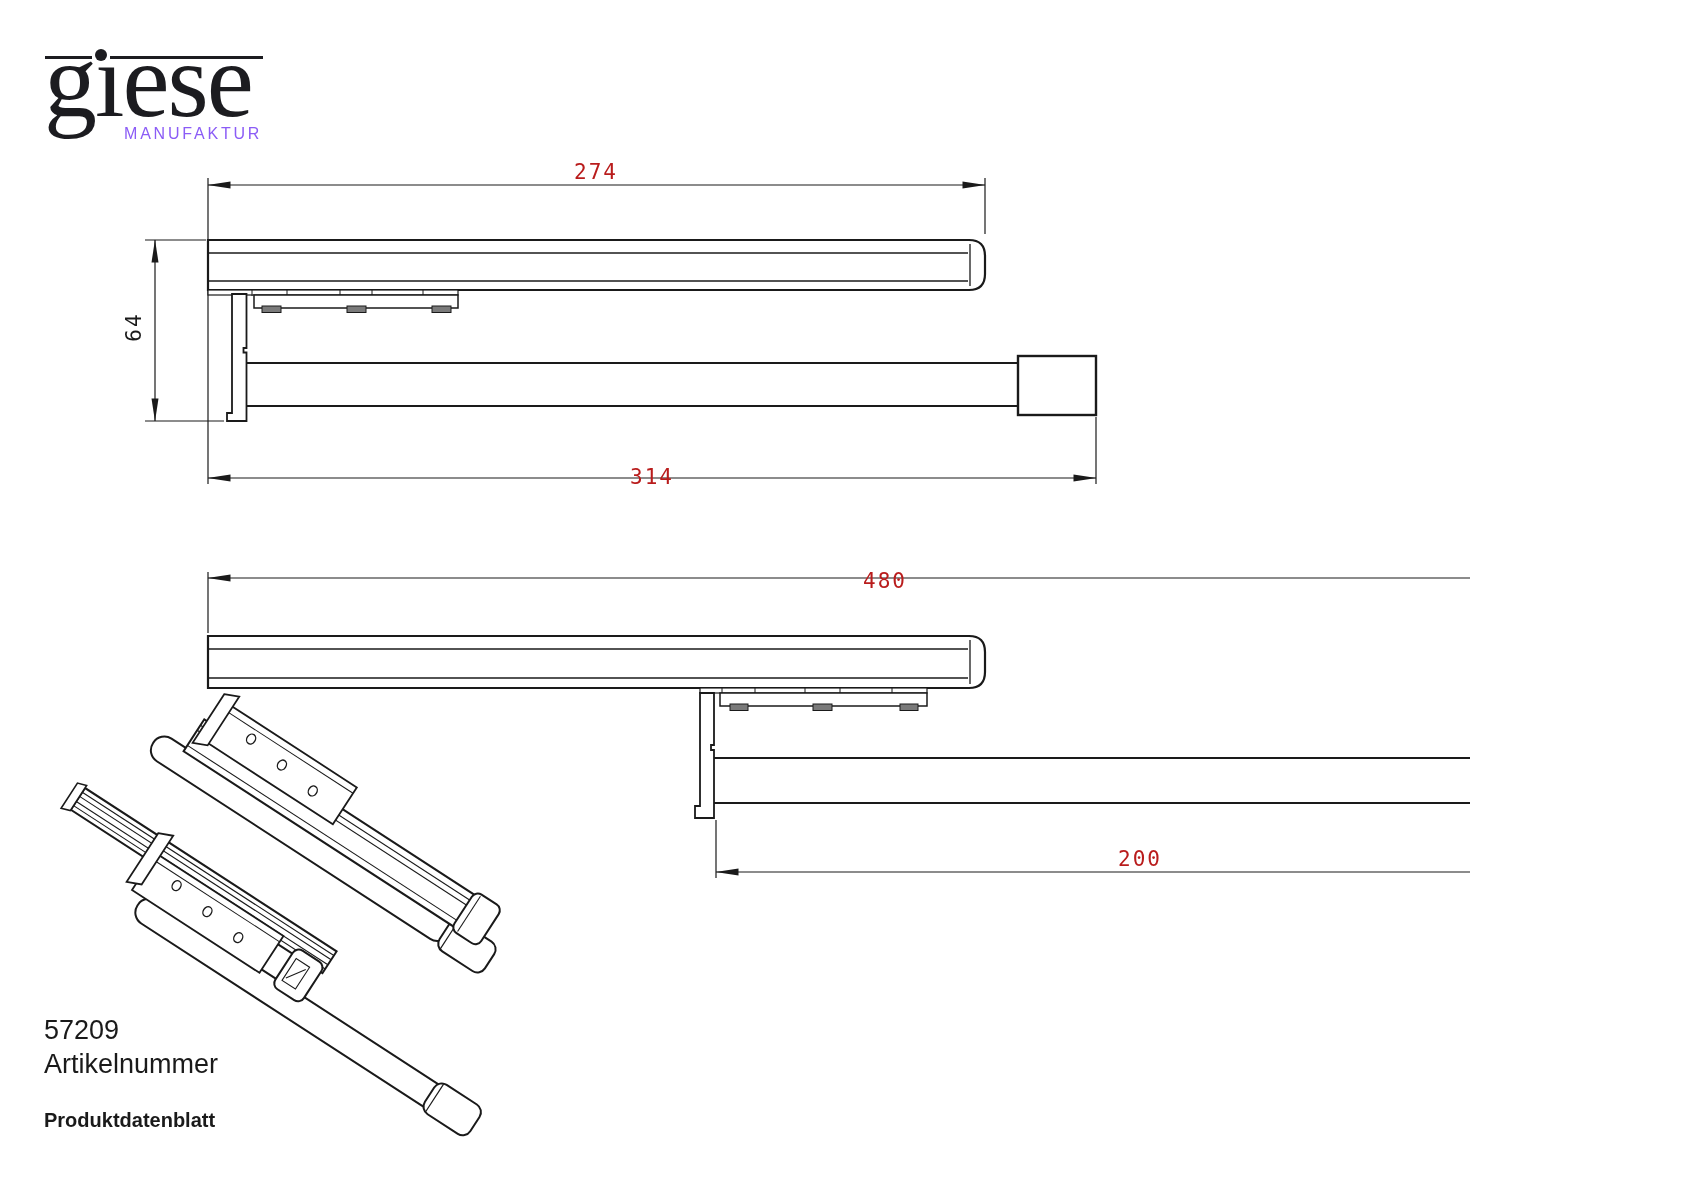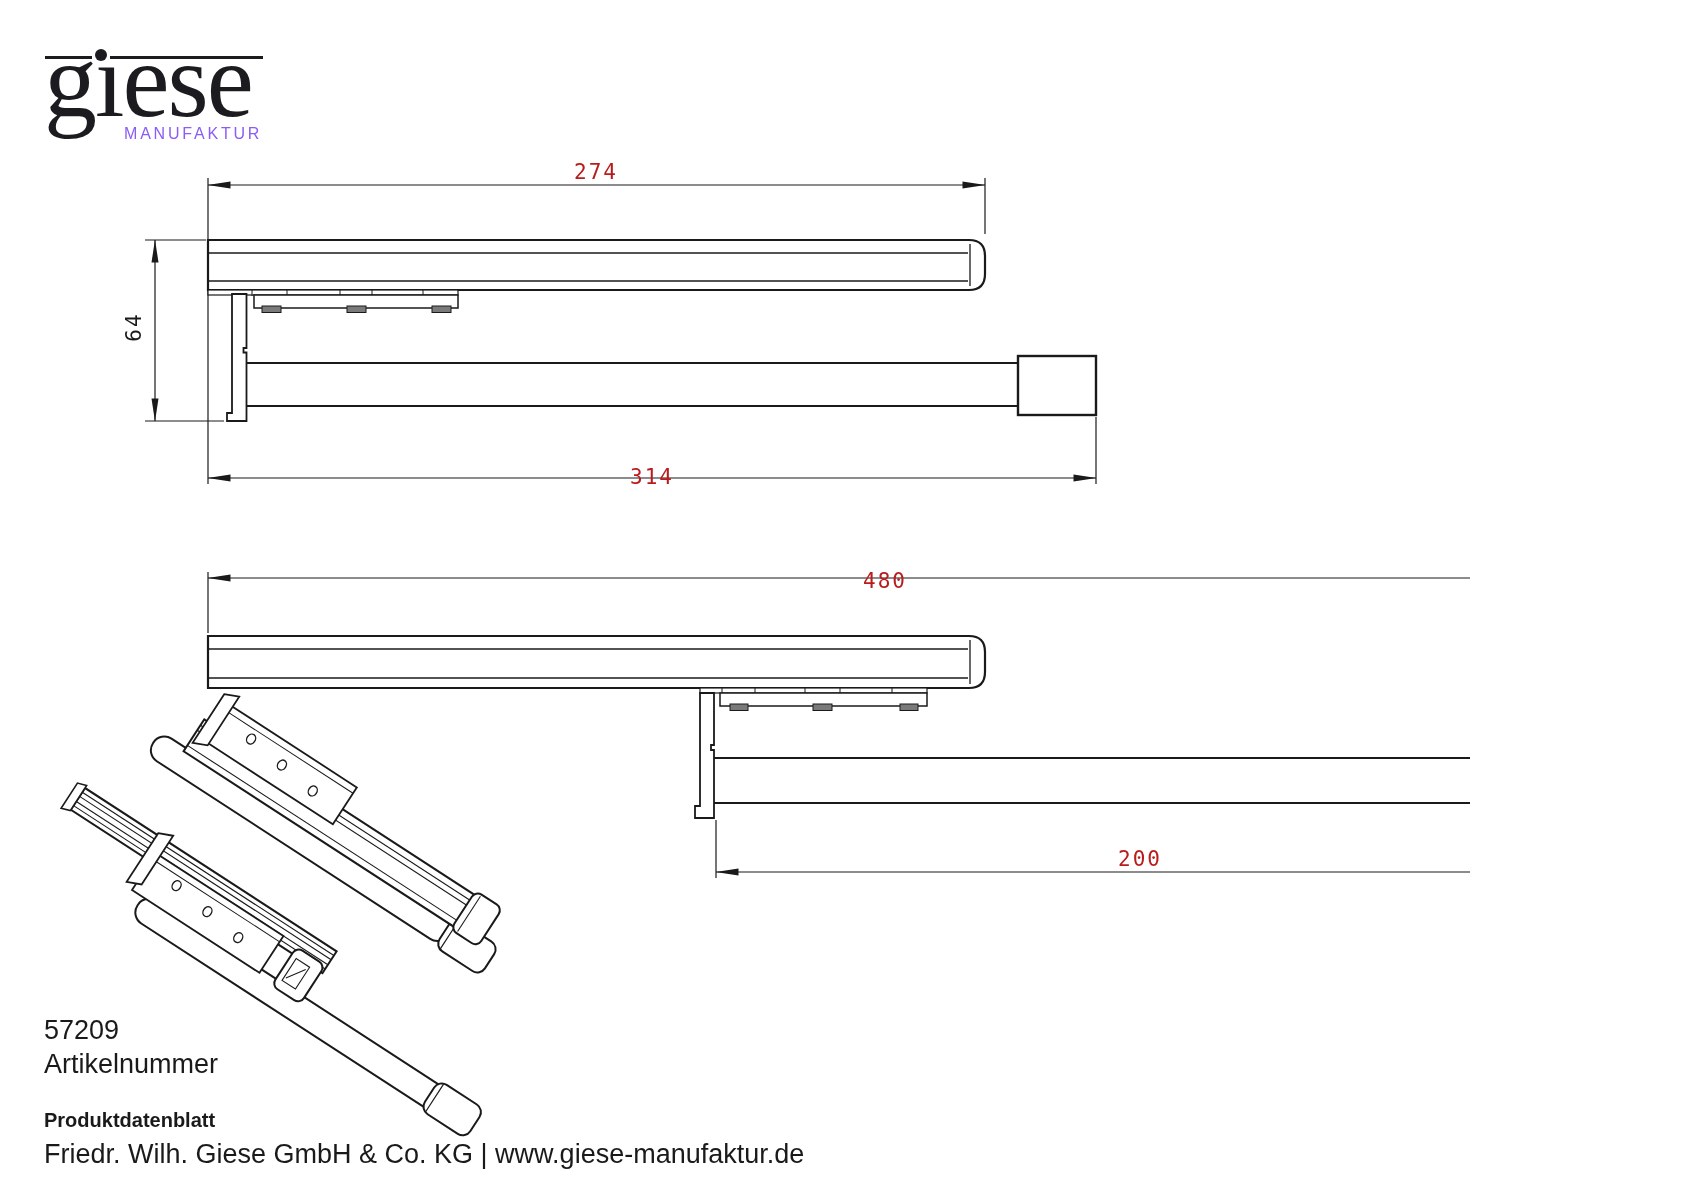--- a/index.html
+++ b/index.html
@@ -165,15 +165,14 @@
 
   <div class="t dim" style="left:596px;top:160px;">274</div>
   <div class="t dim-vert" style="left:134px;top:327px;">64</div>
   <div class="t dim" style="left:652px;top:465px;text-align:right;">314</div>
   <div class="t dim" style="left:885px;top:553px;margin-top:16px;">480</div>
   <div class="t dim" style="left:1140px;top:847px;">200</div>
 
   <div class="t f-normal" style="left:44px;top:1014px;">57209</div>
   <div class="t f-normal" style="left:44px;top:1048px;">Artikelnummer</div>
   <div class="t f-bold" style="left:44px;top:1104px;">Produktdatenblatt</div>
-  <div class="t f-normal" style="left:44px;top:1138px;">Friedr. Wilh. Giese GmbH &amp; Co. KG | www.giese-manufaktur.de</div>
 
 </div>
 
 </body></html>

